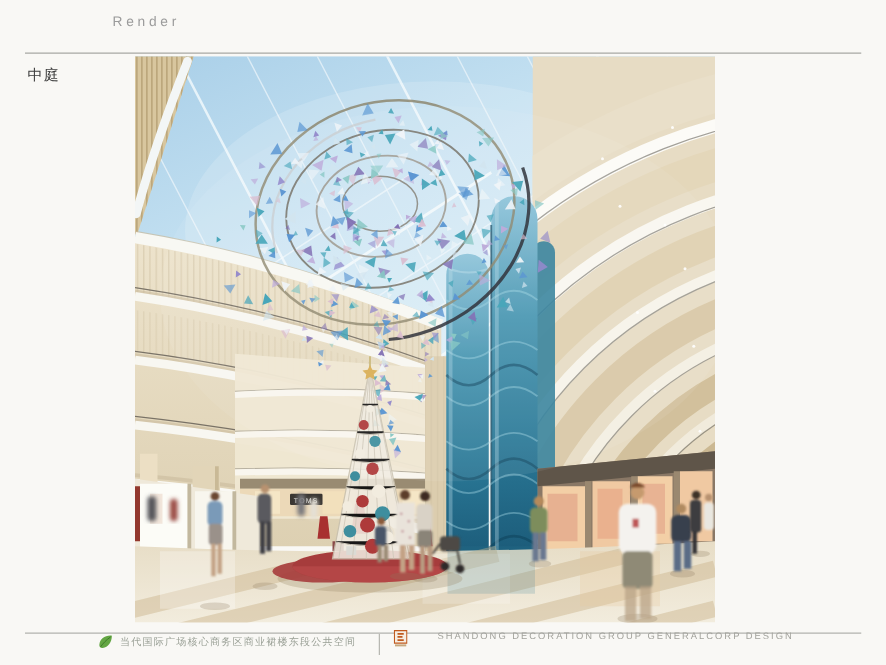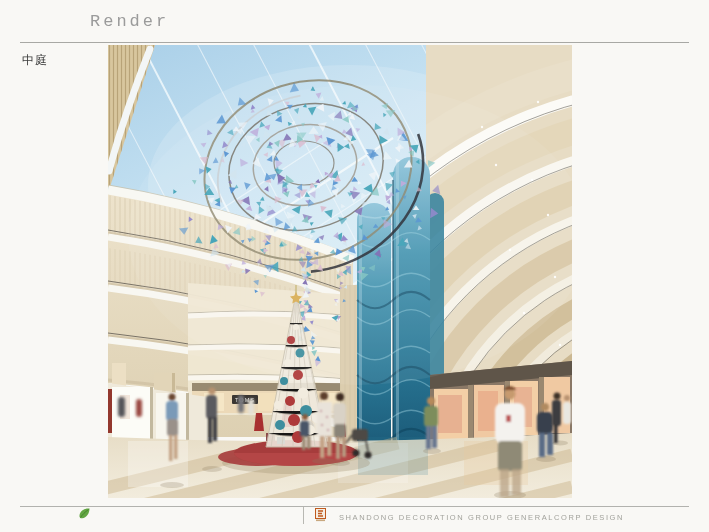--- a/index.html
+++ b/index.html
@@ -5,42 +5,41 @@
   html,body{margin:0;padding:0;}
   body{
     width:709px;height:532px;position:relative;overflow:hidden;
     background:#f9f8f5;font-family:"Liberation Sans",sans-serif;
   }
   .hdr-title{
     position:absolute;left:22px;top:13px;font-size:12px;color:#3c3c3c;
     letter-spacing:1px;font-weight:500;margin-top:39px;
   }
   .hdr-sub{
-    position:absolute;left:90px;top:12px;font-size:17px;color:#9b9b9b;
+    position:absolute;left:90px;top:12px;font-size:11px;color:#9b9b9b;
     letter-spacing:3px;
-    font-family:Liberation Mono, monospace;
   }
   .rule{position:absolute;background:#a8a8a4;height:1px;}
   .rule-top{left:20px;top:42px;width:669px;}
   .rule-bottom{left:20px;top:506px;width:669px;background:#b2b2ae;}
   .render-frame{
     position:absolute;left:108px;top:45px;width:464px;height:453px;margin:0;
   }
   .render-frame svg{display:block;}
   .foot-left{
     position:absolute;left:78px;top:505px;height:16px;display:flex;
     align-items:center;gap:5px;
   }
   .foot-cn{
     font-size:8px;color:#9aa096;letter-spacing:1px;white-space:nowrap;
   }
   .v-div{position:absolute;left:303px;top:507px;width:1px;height:17px;background:#b8b8b2;}
   .foot-right{
     position:absolute;left:315px;top:504px;height:18px;display:flex;
-    align-items:flex-end;gap:13px;
+    align-items:flex-start;gap:24px;
   }
   .foot-en{
     font-size:7.5px;color:#a2a29c;letter-spacing:1.6px;white-space:nowrap;
   }
 </style>
 </head>
 <body>
 
 <span class="hdr-title">中庭</span>
 <span class="hdr-sub">Render</span>
@@ -758,20 +757,21 @@
   <ellipse cx="250" cy="190" rx="230" ry="150" fill="#ffffff" opacity="0.07"></ellipse>
 </svg>
 </figure>
 
 <div class="rule rule-bottom"></div>
 <div class="foot-left">
   <svg width="13" height="13" viewBox="0 0 13 13">
     <path d="M11.5,1.5 C6,1 2,4 1.5,8.5 C1.2,10.5 2.5,11.5 4.2,11.3 C8.5,10.8 11.5,6.5 11.5,1.5 Z" fill="#63a643"></path>
     <path d="M10.5,2.5 C7,5 4.5,7.5 2.5,10.5" stroke="#3f7a2a" stroke-width="0.8" fill="none"></path>
   </svg>
+  <span class="foot-cn">当代国际广场核心商务区商业裙楼东段公共空间</span>
 </div>
 <div class="v-div"></div>
 <div class="foot-right">
   <svg width="11" height="14" viewBox="0 0 11 14">
     <rect x="0.5" y="0.5" width="10" height="10" fill="#f6ede2" stroke="#c05a1e" stroke-width="1"></rect>
     <path d="M3,3 h5 M3,5.5 h4 M3,8 h5" stroke="#c05a1e" stroke-width="1.4"></path>
     <rect x="1" y="11.5" width="9" height="1.6" fill="#c8a87e"></rect>
   </svg>
   <span class="foot-en">SHANDONG DECORATION GROUP GENERALCORP DESIGN</span>
 </div>

